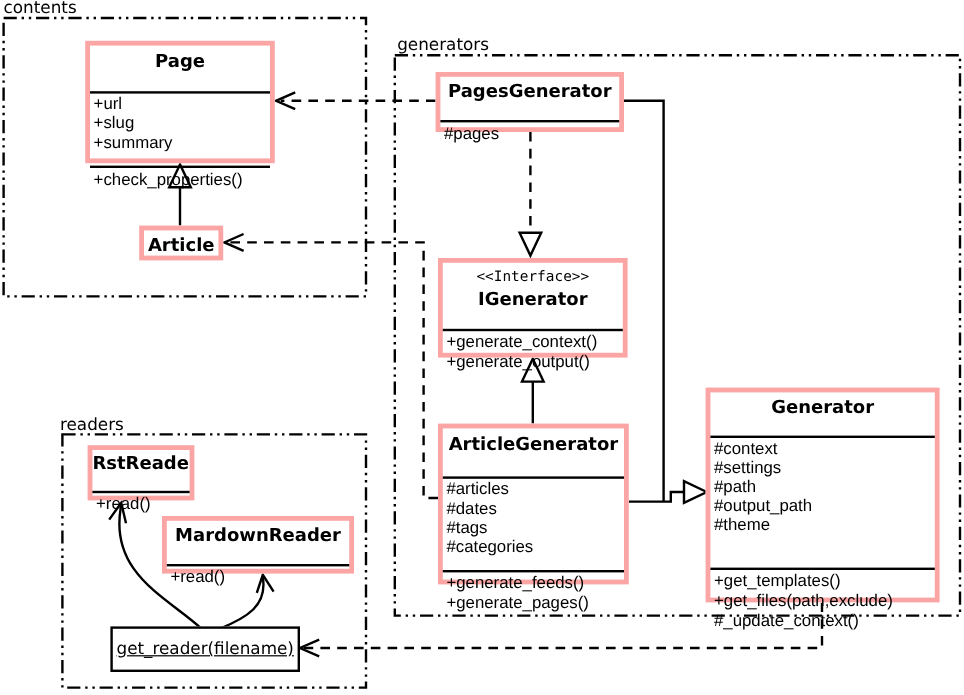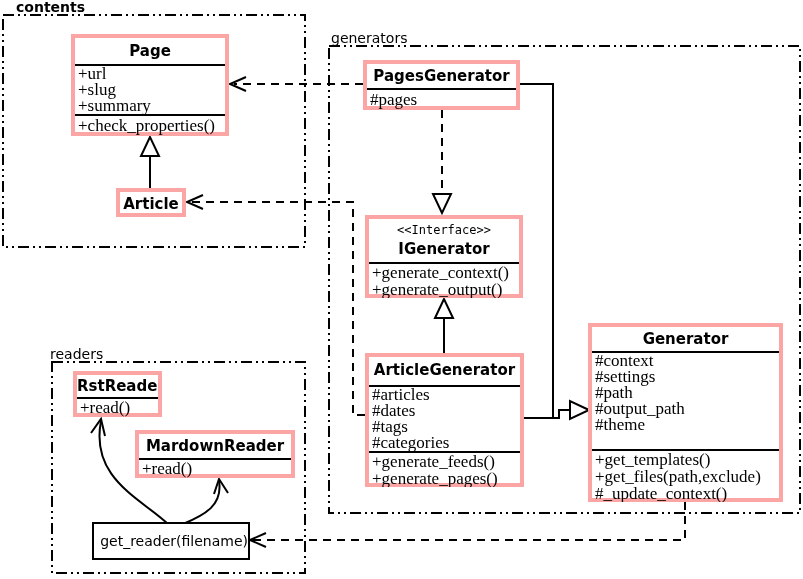--- a/index.html
+++ b/index.html
@@ -35,40 +35,42 @@
   .uml-title {
     text-align: center;
     font-weight: bold;
     font-size: 15px;
     white-space: nowrap;
     overflow: hidden;
   }
   .uml-sec {
     border-top: 2px solid #000;
     padding: 0 0 0 3px;
-    font-family: Liberation Serif, serif;
-    font-size: 17px;
+    font-family: Liberation Sans, sans-serif;
+    font-size: 14px;
     overflow: hidden;
+    margin-top: 12px;
   }
   .uml-row { white-space: nowrap; }
   .stereo {
     text-align: center;
     font-family: "DejaVu Sans Mono", "Liberation Mono", monospace;
     font-size: 12px;
     font-weight: normal;
     white-space: nowrap;
   }
   .plainbox {
     position: absolute;
     background: #ffffff;
     border: 2px solid #000;
     box-sizing: border-box;
-    text-align: right;
+    text-align: center;
     font-size: 14px;
     white-space: nowrap;
+    text-decoration: underline;
   }
 </style>
 </head>
 <body>
 
 <div id="canvas">
 
   <svg id="wires" width="803" height="579" viewBox="0 0 803 579">
 
     <g>
@@ -123,21 +125,21 @@
       <path class="solid" d="M168,524 C140,498 90,478 101,421"></path>
       <polyline class="open" points="105,436 101,419 91,433"></polyline>
     </g>
 
     <g>
       <path class="solid" d="M183,524 C205,515 223,505 219,481"></path>
       <polyline class="open" points="228,493 219,479 214,494"></polyline>
     </g>
   </svg>
 
-  <div class="pkg-label" style="left:16px; top:0px;font-weight:bold;">contents</div>
+  <div class="pkg-label" style="left:3px; top:0px;">contents</div>
   <div class="pkg-label" style="left:331px; top:31px;">generators</div>
   <div class="pkg-label" style="left:50px; top:347px;">readers</div>
 
   <div class="uml-class" style="left:71px; top:34px; width:158px; height:102px;">
     <div class="uml-title" style="height:26px; line-height:26px;">Page</div>
     <div class="uml-sec" style="height:48px;">
       <div class="uml-row" style="line-height:16px;">+url</div>
       <div class="uml-row" style="line-height:16px;">+slug</div>
       <div class="uml-row" style="line-height:16px;">+summary</div>
     </div>

